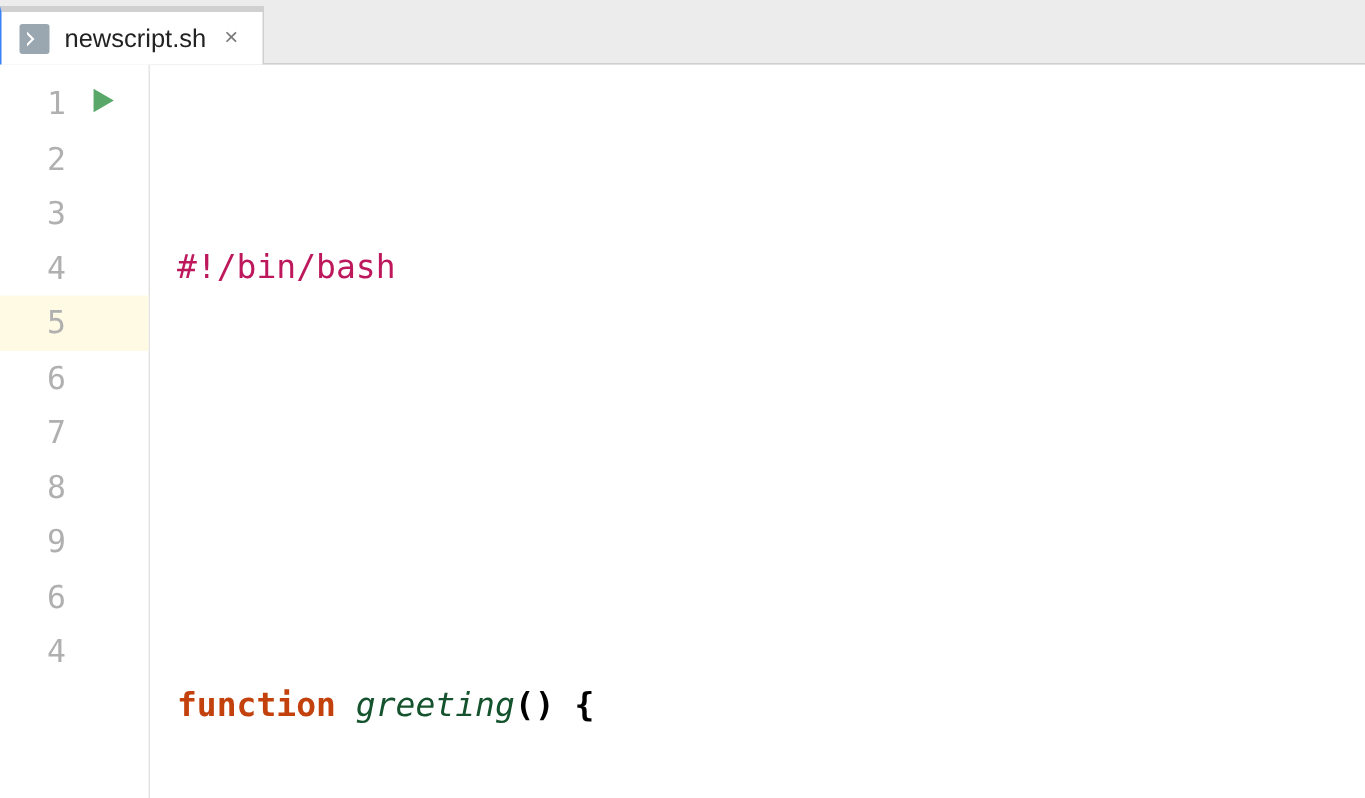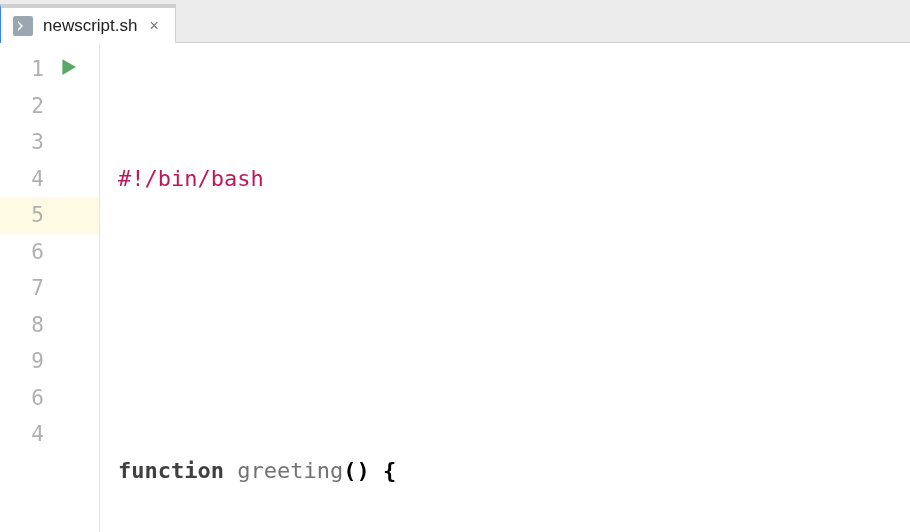--- a/index.html
+++ b/index.html
@@ -86,22 +86,22 @@
   }
   .cline {
     height: 36.5px;
     display: flex;
     align-items: center;
     position: relative;
   }
   .gline.hl { background: #fffae3; }
   
   .tok-shebang { color: #be185d; font-weight: normal; }
-  .tok-keyword { color: #404040; font-weight: bold; }
-  .tok-funcname { color: #737373; }
+  .tok-keyword { color: #c2410c; font-weight: bold; }
+  .tok-funcname { color: #14532d; font-style: italic; }
   .tok-punc     { color: #000000; font-weight: bold;}
   .tok-plain    { color: #000000; }
 </style>
 </head>
 <body>
 
 <div class="tab-bar">
   <div class="tab">
     <span class="file-icon">
       <svg viewBox="0 0 12 12">

